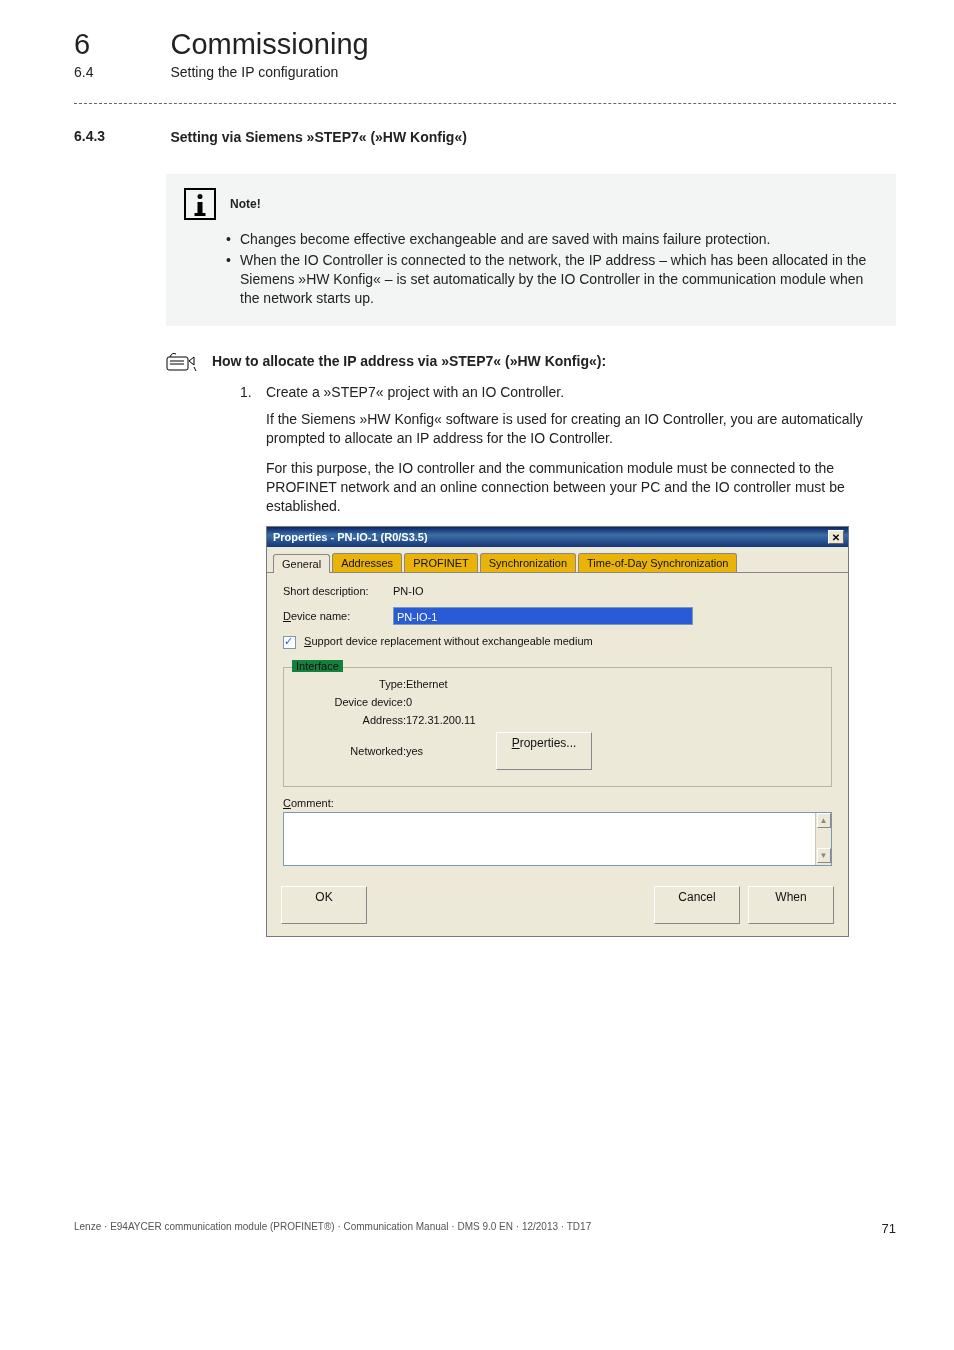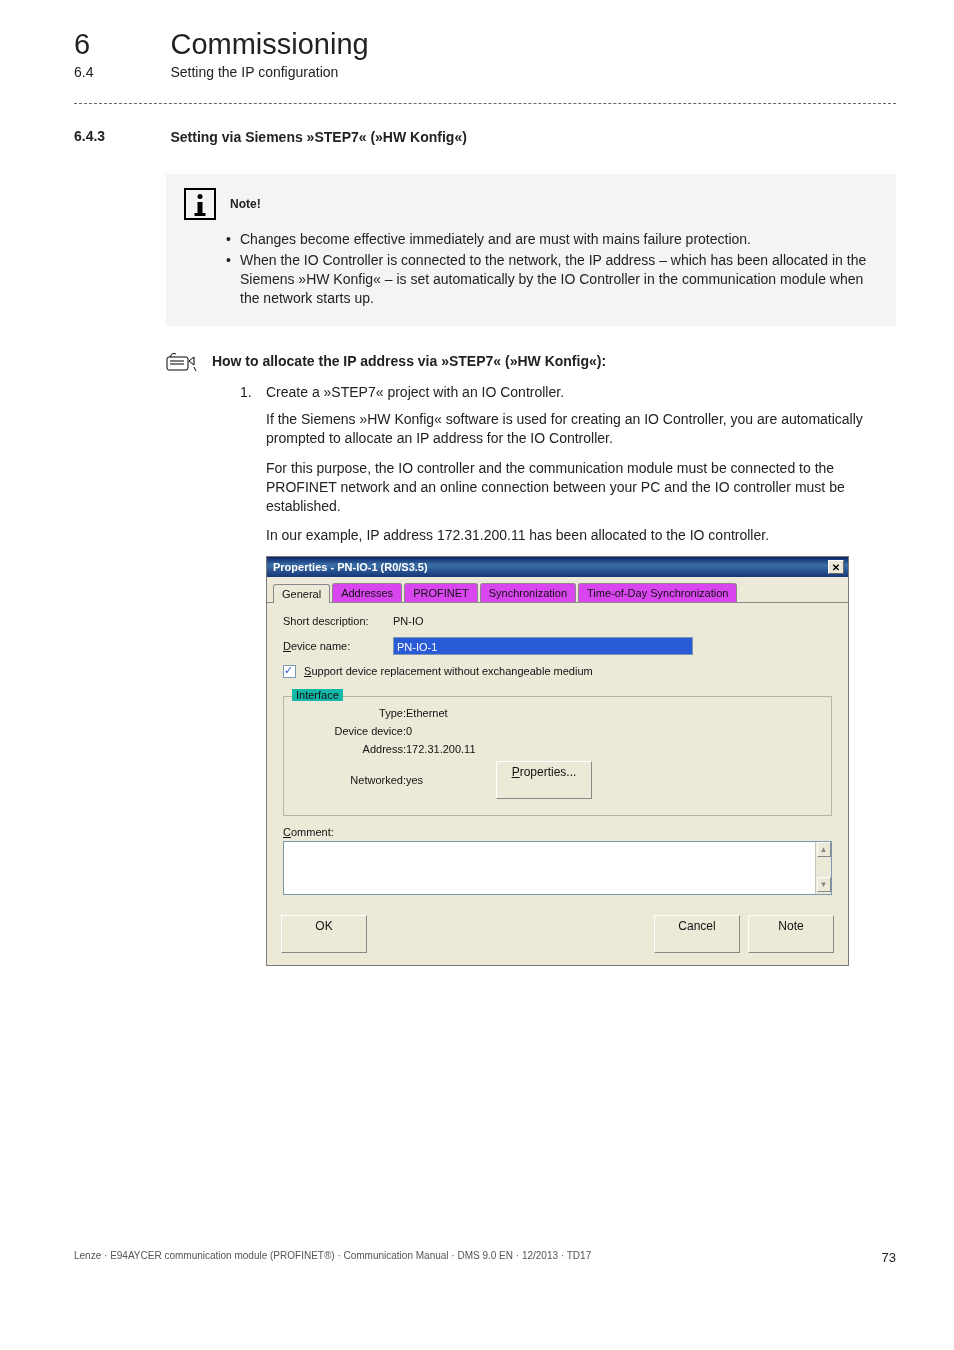--- a/index.html
+++ b/index.html
@@ -166,21 +166,21 @@
     border-bottom-color:#666;
   }
   .tabstrip {
     padding: 6px 6px 0 6px;
     display: flex;
     gap: 0;
     border-bottom: 1px solid #888;
   }
   .tab {
     padding: 3px 8px 3px 8px;
-    background: #d946ef;
+    background: #eab308;
     border: 1px solid #888;
     border-bottom: none;
     border-top-left-radius: 3px;
     border-top-right-radius: 3px;
     margin-right: 2px;
     position: relative;
   }
   .tab.active {
     background: #ece9d8;
     z-index: 2;
@@ -219,21 +219,21 @@
   }
   .groupbox {
     border: 1px solid #b8b5a4;
     padding: 10px 12px 10px 12px;
     margin-bottom: 10px;
     position: relative;
   }
   .groupbox .legend {
     position: absolute;
     top: -8px; left: 8px;
-    background: #14b8a6;
+    background: #15803d;
     padding: 0 4px;
   }
   .groupbox .row { display: flex; margin-bottom: 6px; }
   .groupbox .lab { width: 110px; text-align: right; }
   .winbtn {
     width: 86px; height: 38px;
     background: #ece9d8;
     border: 1px solid #888;
     border-top-color:#fff;
     border-left-color:#fff;
@@ -307,21 +307,21 @@
 
   <div class="indent-block">
     <div class="note-box">
       <div class="note-head">
         <span class="info-icon">
             <span class="serif"></span>
           </span>
         <span class="note-title">Note!</span>
       </div>
       <ul class="bullets">
-        <li>Changes become effective immediately and are must with mains failure protection.</li>
+        <li>Changes become effective exchangeable and are saved with mains failure protection.</li>
         <li>When the IO Controller is connected to the network, the IP address – which has been allocated in the Siemens »HW Konfig«  – is set automatically by the IO Controller in the communication module when the network starts up.</li>
       </ul>
     </div>
 
     <div class="howto-row">
       <span class="howto-icon">
         <svg width="36" height="22" viewBox="0 0 36 22">
           <rect x="1" y="7" width="21" height="13" rx="2" fill="none" stroke="#000" stroke-width="1"></rect>
           <line x1="4" y1="11" x2="18" y2="11" stroke="#000" stroke-width="1"></line>
           <line x1="4" y1="14" x2="18" y2="14" stroke="#000" stroke-width="1"></line>
@@ -335,21 +335,20 @@
     <ol class="step-list">
       <li>
         <span class="num">1.</span>
         <span>Create a »STEP7« project with an IO Controller.</span>
       </li>
     </ol>
 
     <div class="step-body">
       <p>If the Siemens »HW Konfig« software is used for creating an IO Controller, you are automatically prompted to allocate an IP address for the IO Controller.</p>
       <p>For this purpose, the IO controller and the communication module must be connected to the PROFINET network and an online connection between your PC and the IO controller must be established.</p>
-      <p>In our example, IP address 172.31.200.11 has been allocated to the IO controller.</p>
     </div>
 
     <div class="dialog">
       <div class="titlebar">
         <span>Properties - PN-IO-1 (R0/S3.5)</span>
         <span class="closebox">✕</span>
       </div>
 
       <div class="tabstrip">
         <div class="tab active">General</div>
@@ -404,23 +403,23 @@
             <div style="height:20px;"></div>
             <div class="arrow">▼</div>
           </div>
         </div>
       </div>
 
       <div class="dlg-buttons">
         <span class="winbtn">OK</span>
         <span class="right">
           <span class="winbtn">Cancel</span>
-          <span class="winbtn">Note</span>
+          <span class="winbtn">When</span>
         </span>
       </div>
     </div>
   </div>
 
   <div class="footer">
     <span>Lenze · E94AYCER communication module (PROFINET®) · Communication Manual · DMS 9.0 EN · 12/2013 · TD17</span>
-    <span class="pnum">73</span>
+    <span class="pnum">71</span>
   </div>
 </div>
 
 </body></html>

